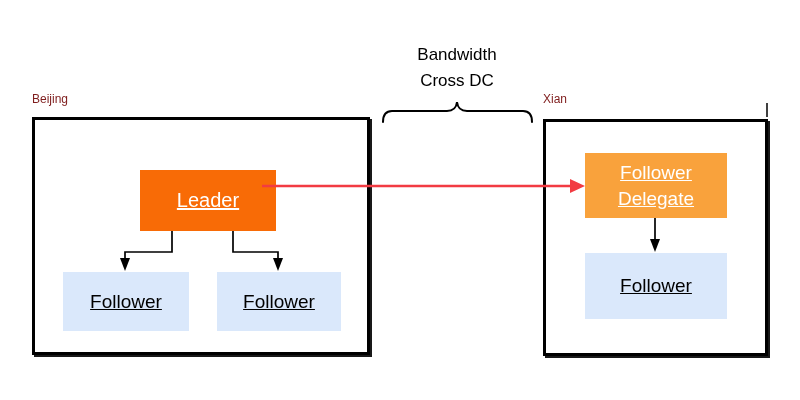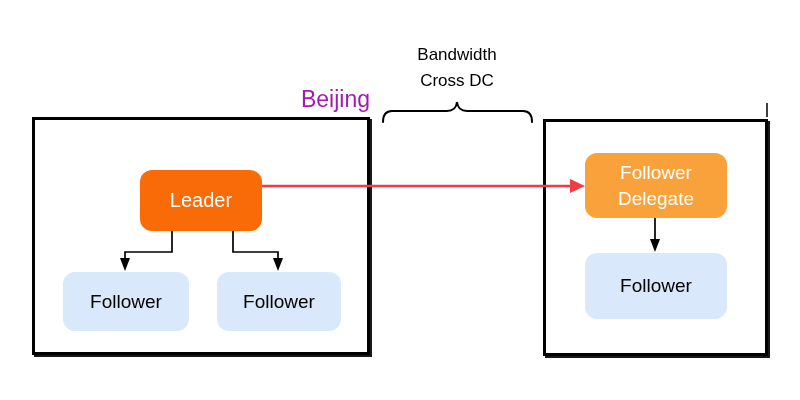--- a/index.html
+++ b/index.html
@@ -18,65 +18,67 @@
   .dc-box {
     position: absolute;
     background: #ffffff;
     border: 3px solid #000000;
     box-shadow: 2px 2px 0 rgba(0,0,0,0.9);
   }
   .dc-box.beijing { left: 32px;  top: 117px; width: 332px; height: 232px; }
   .dc-box.xian    { left: 543px; top: 119px; width: 219px; height: 231px; }
   .dc-label {
     position: absolute;
-    text-align: right;
-    font-size: 23px;
-    color: #a21caf;
+    text-align: left;
+    font-size: 12px;
+    color: #7f1d1d;
     line-height: 22px;
   }
   .dc-label.beijing { left: 32px;  top: 88px; width: 338px; }
   .dc-label.xian    { left: 543px; top: 88px; width: 225px; }
   .bandwidth-label {
     position: absolute;
     left: 377px; top: 42px; width: 160px;
     text-align: center;
     font-size: 17px;
     line-height: 26px;
     color: #000000;
   }
   .node {
     position: absolute;
-    border-radius: 12px;
+    border-radius: 0;
     display: flex;
     align-items: center;
     justify-content: center;
     text-align: center;
     box-sizing: border-box;
+    text-decoration: underline;
   }
   .node.orange-node { color: #ffffff; font-size: 20px; }
   .node.blue-node   { color: #000000; font-size: 19px; }
-  .node.leader   { left: 140px; top: 170px; width: 122px; height: 61px; }
+  .node.leader   { left: 140px; top: 170px; width: 136px; height: 61px; }
   .node.delegate { left: 585px; top: 153px; width: 142px; height: 65px;
                    font-size: 19px; line-height: 26px; padding: 0 16px; }
   .node.f-bj-left  { left: 63px;  top: 272px; width: 126px; height: 59px; }
   .node.f-bj-right { left: 217px; top: 272px; width: 124px; height: 59px; }
   .node.f-xian     { left: 585px; top: 253px; width: 142px; height: 66px; }
   svg.overlay {
     position: absolute;
     left: 0; top: 0;
     width: 800px; height: 400px;
     pointer-events: none;
   }
 </style>
 </head>
 <body>
 
 <div class="canvas">
 
   <div class="dc-label beijing">Beijing</div>
+  <div class="dc-label xian">Xian</div>
 
   <div class="bandwidth-label">
     <div>Bandwidth</div>
     <div>Cross DC</div>
   </div>
 
   <div class="dc-box beijing"></div>
   <div class="dc-box xian"></div>
 
   <div class="node orange-node leader" style="background: rgb(248, 107, 6);">

